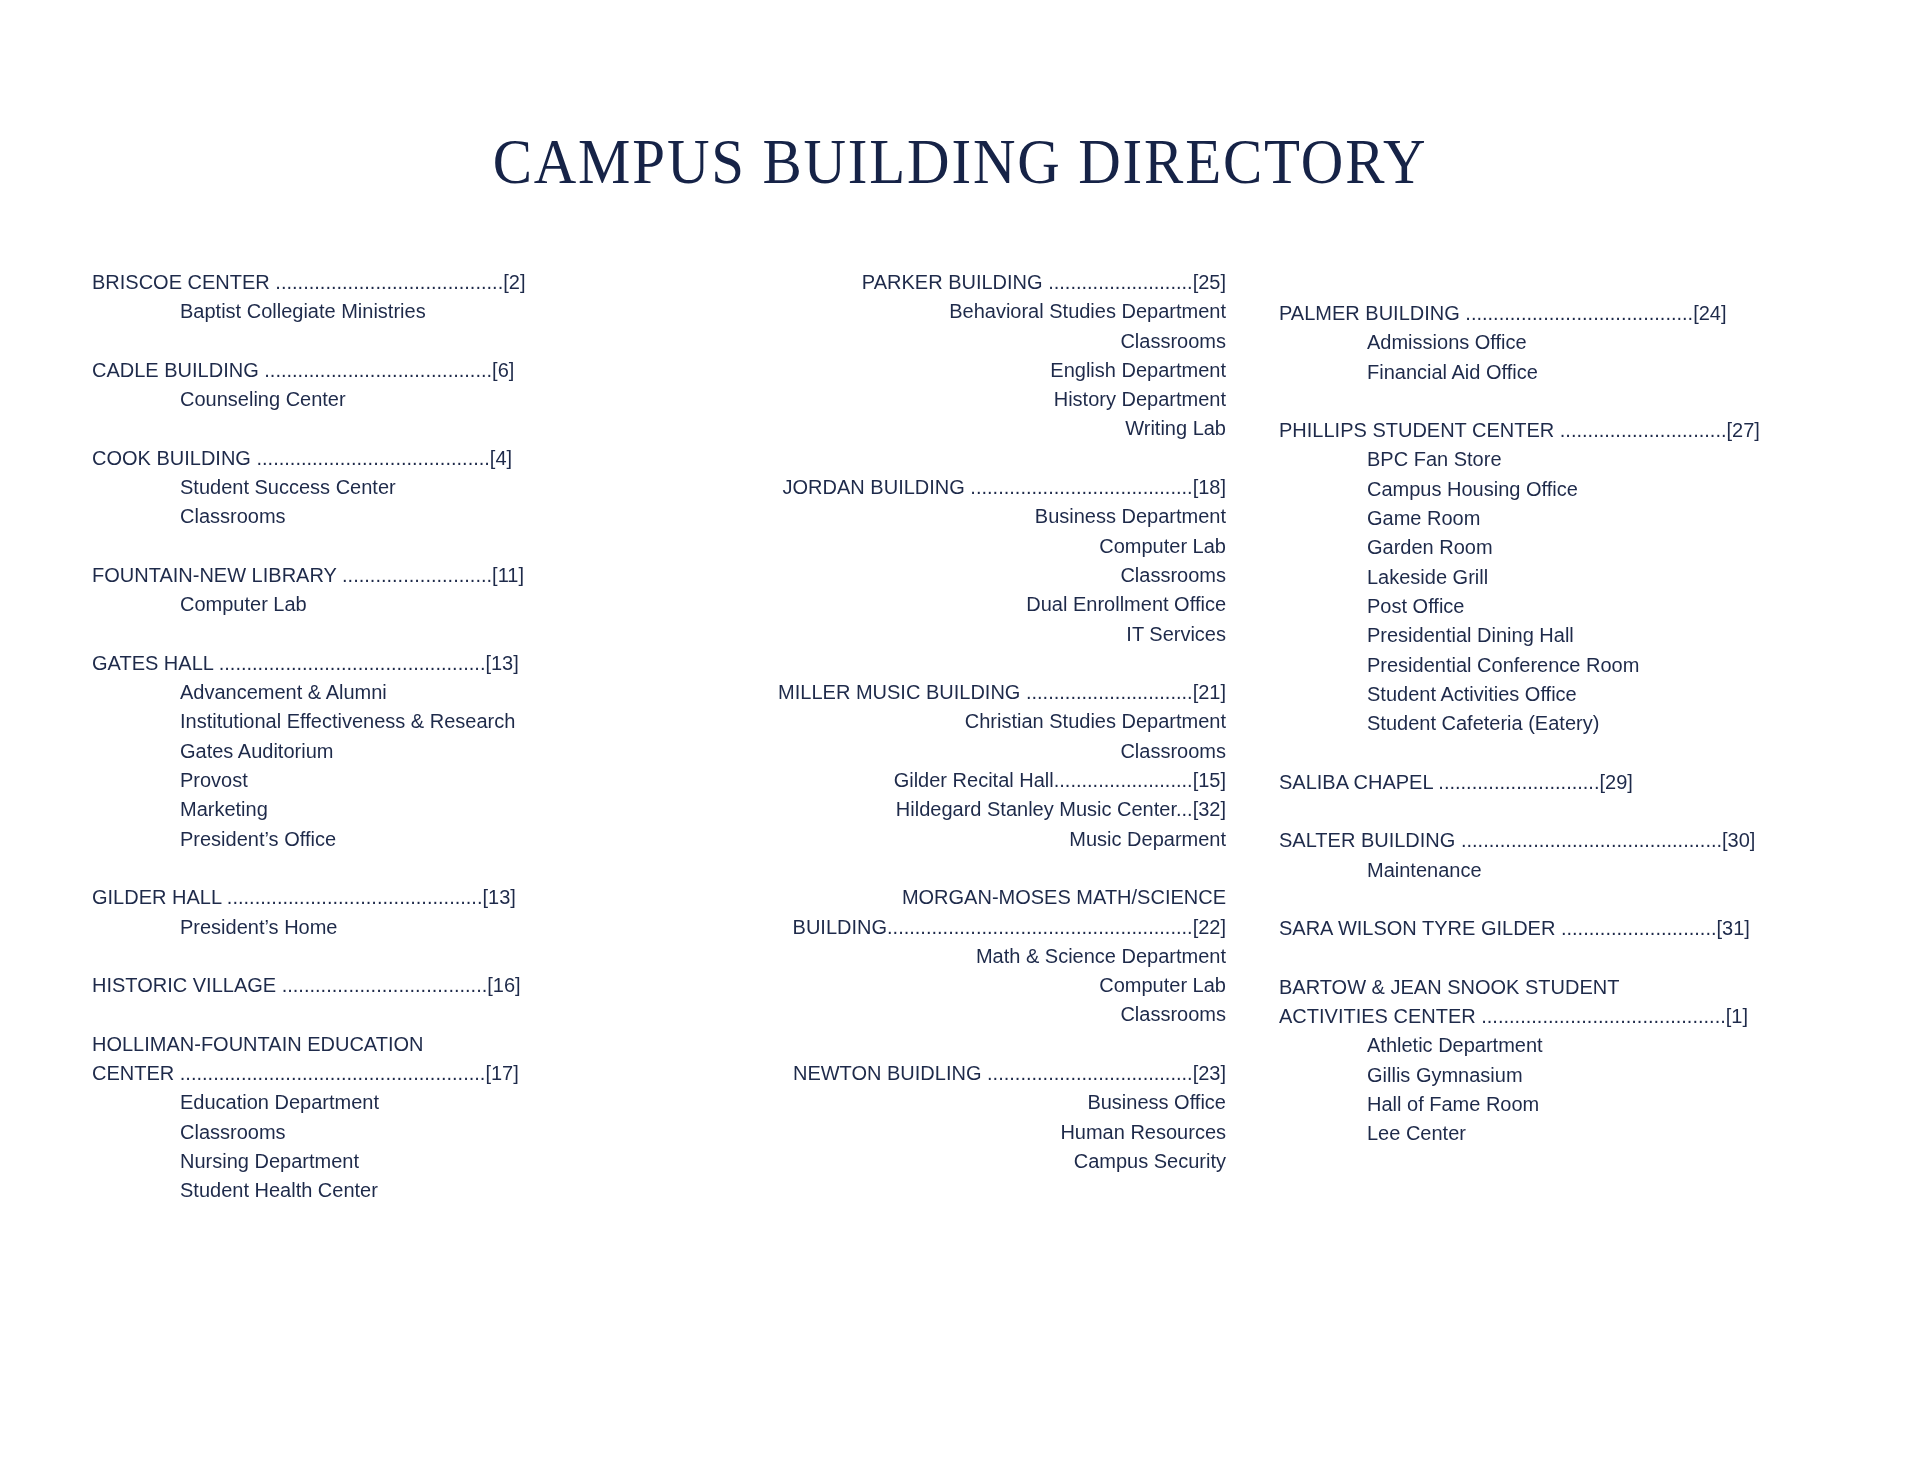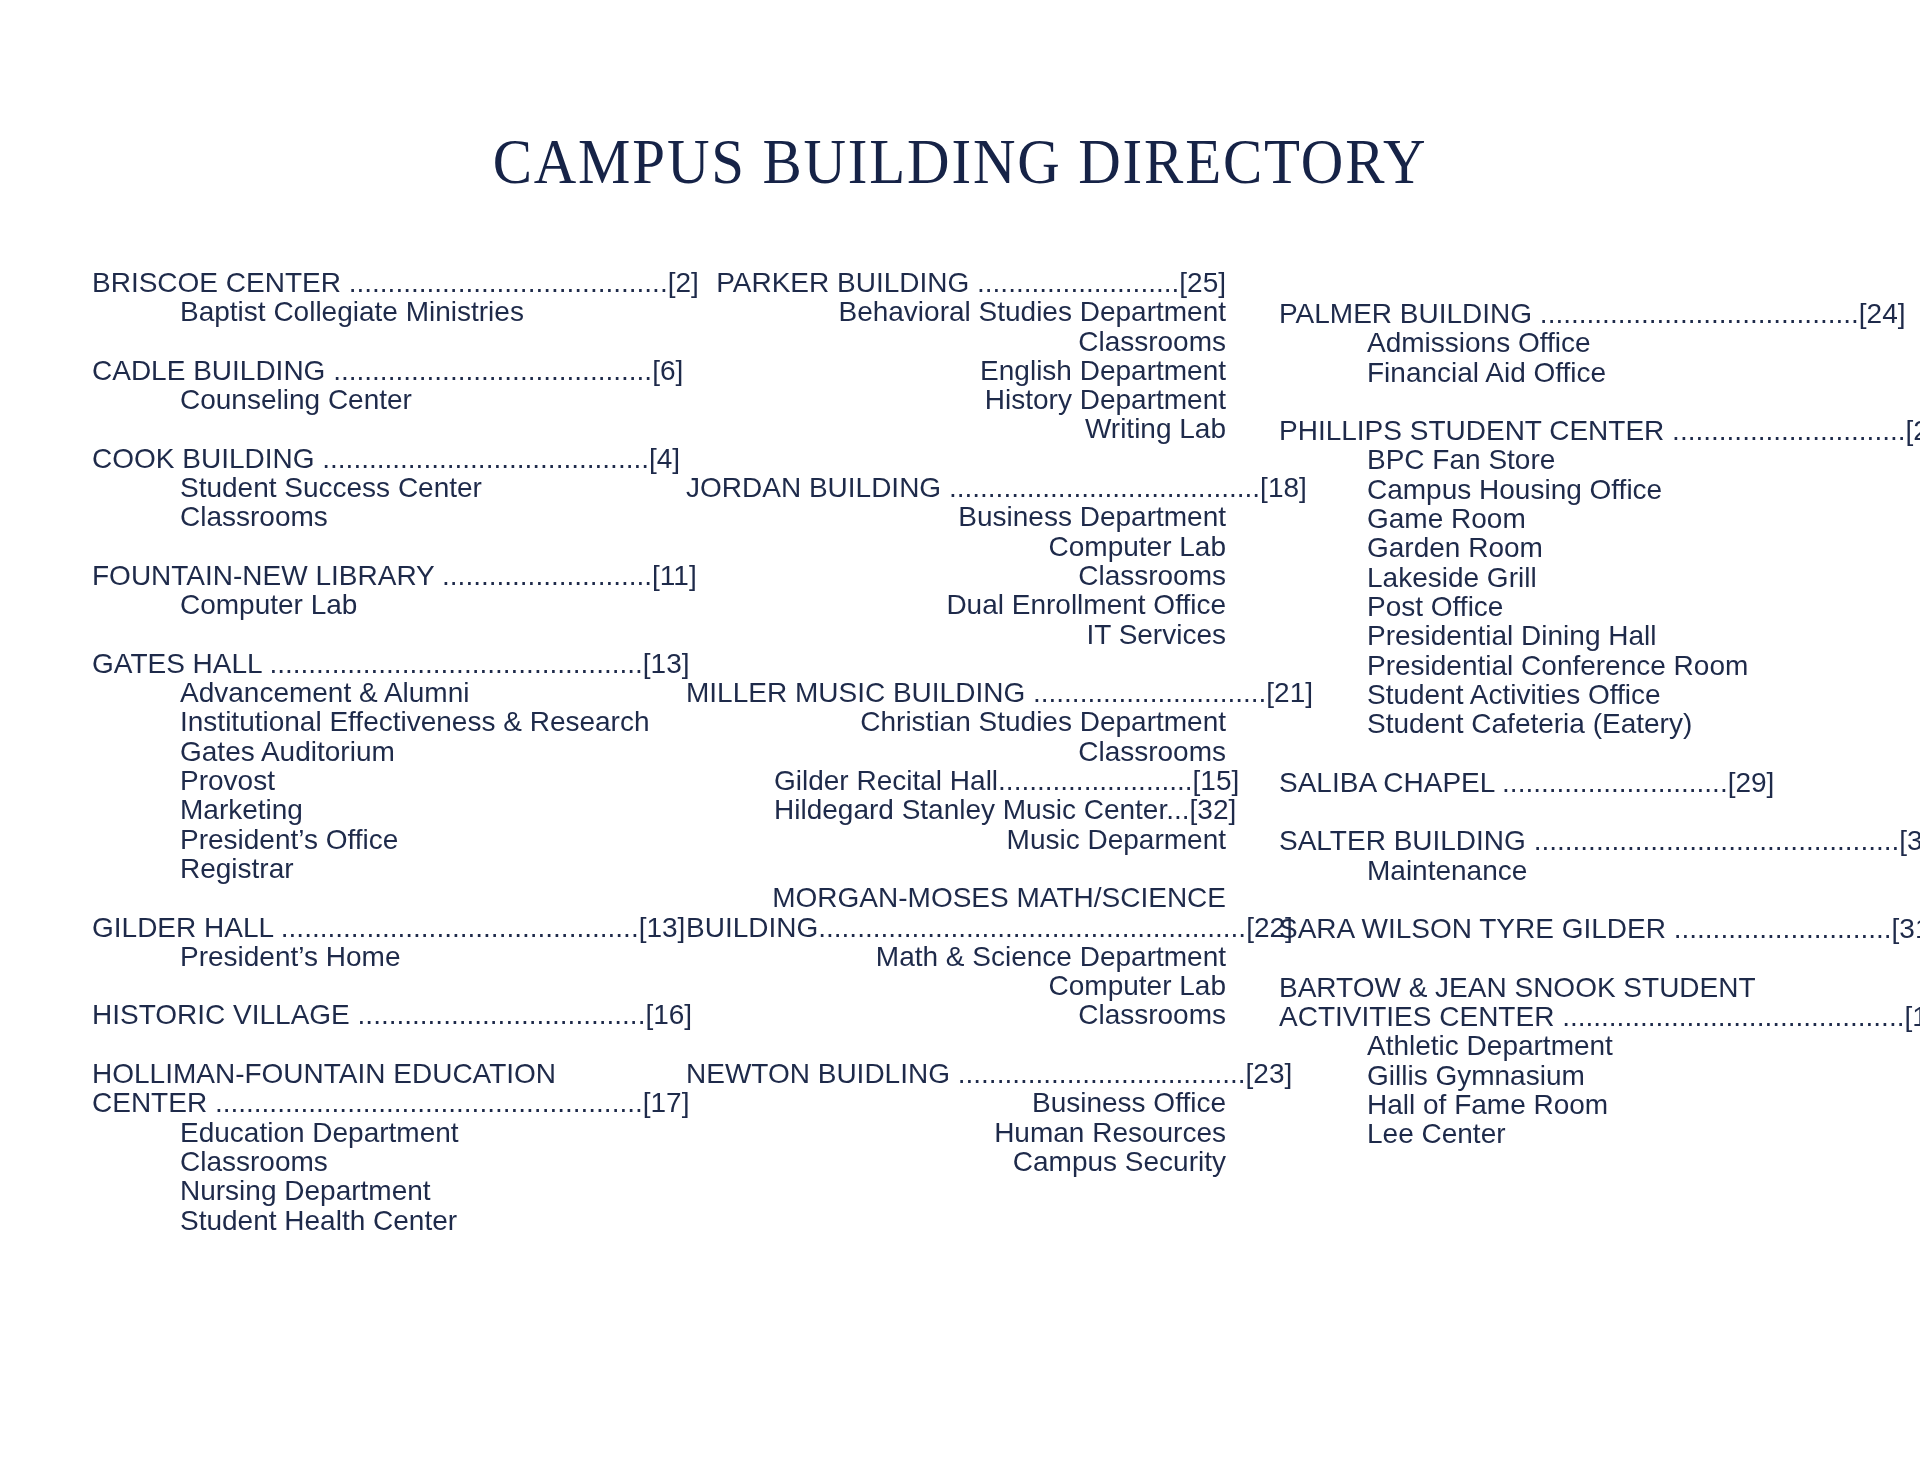--- a/index.html
+++ b/index.html
@@ -27,21 +27,21 @@
       color: #162347;
       margin: 0;
       font-weight: normal;
       transform: scaleX(0.92);
       transform-origin: center;
       line-height: 1;
     }
     .col {
       position: absolute;
       top: 268px;
-      font-size: 28px;
+      font-size: 20px;
       line-height: 29.3px;
       color: #1e2a4a;
     }
     .col-1 { left: 92px;  width: 520px; }
     .col-2 { left: 686px; width: 540px; text-align: right; }
     .col-3 { left: 1279px; width: 580px; margin-top: 31px; }
 
     .entry { margin-bottom: 29.3px; }
     .entry-head {
       display: block;
@@ -78,21 +78,20 @@
       <span class="sub">Computer Lab</span>
     </div>
     <div class="entry">
       <span class="entry-head"><span class="entry-name">GATES HALL</span><span> ................................................</span><span>[13]</span></span>
       <span class="sub">Advancement &amp; Alumni</span>
       <span class="sub">Institutional Effectiveness &amp; Research</span>
       <span class="sub">Gates Auditorium</span>
       <span class="sub">Provost</span>
       <span class="sub">Marketing</span>
       <span class="sub">President’s Office</span>
-      <span class="sub">Registrar</span>
     </div>
     <div class="entry">
       <span class="entry-head"><span class="entry-name">GILDER HALL</span><span> ..............................................</span><span>[13]</span></span>
       <span class="sub">President’s Home</span>
     </div>
     <div class="entry">
       <span class="entry-head"><span class="entry-name">HISTORIC VILLAGE</span><span> .....................................</span><span>[16]</span></span>
     </div>
     <div class="entry">
       <span class="entry-head">HOLLIMAN-FOUNTAIN EDUCATION</span>

